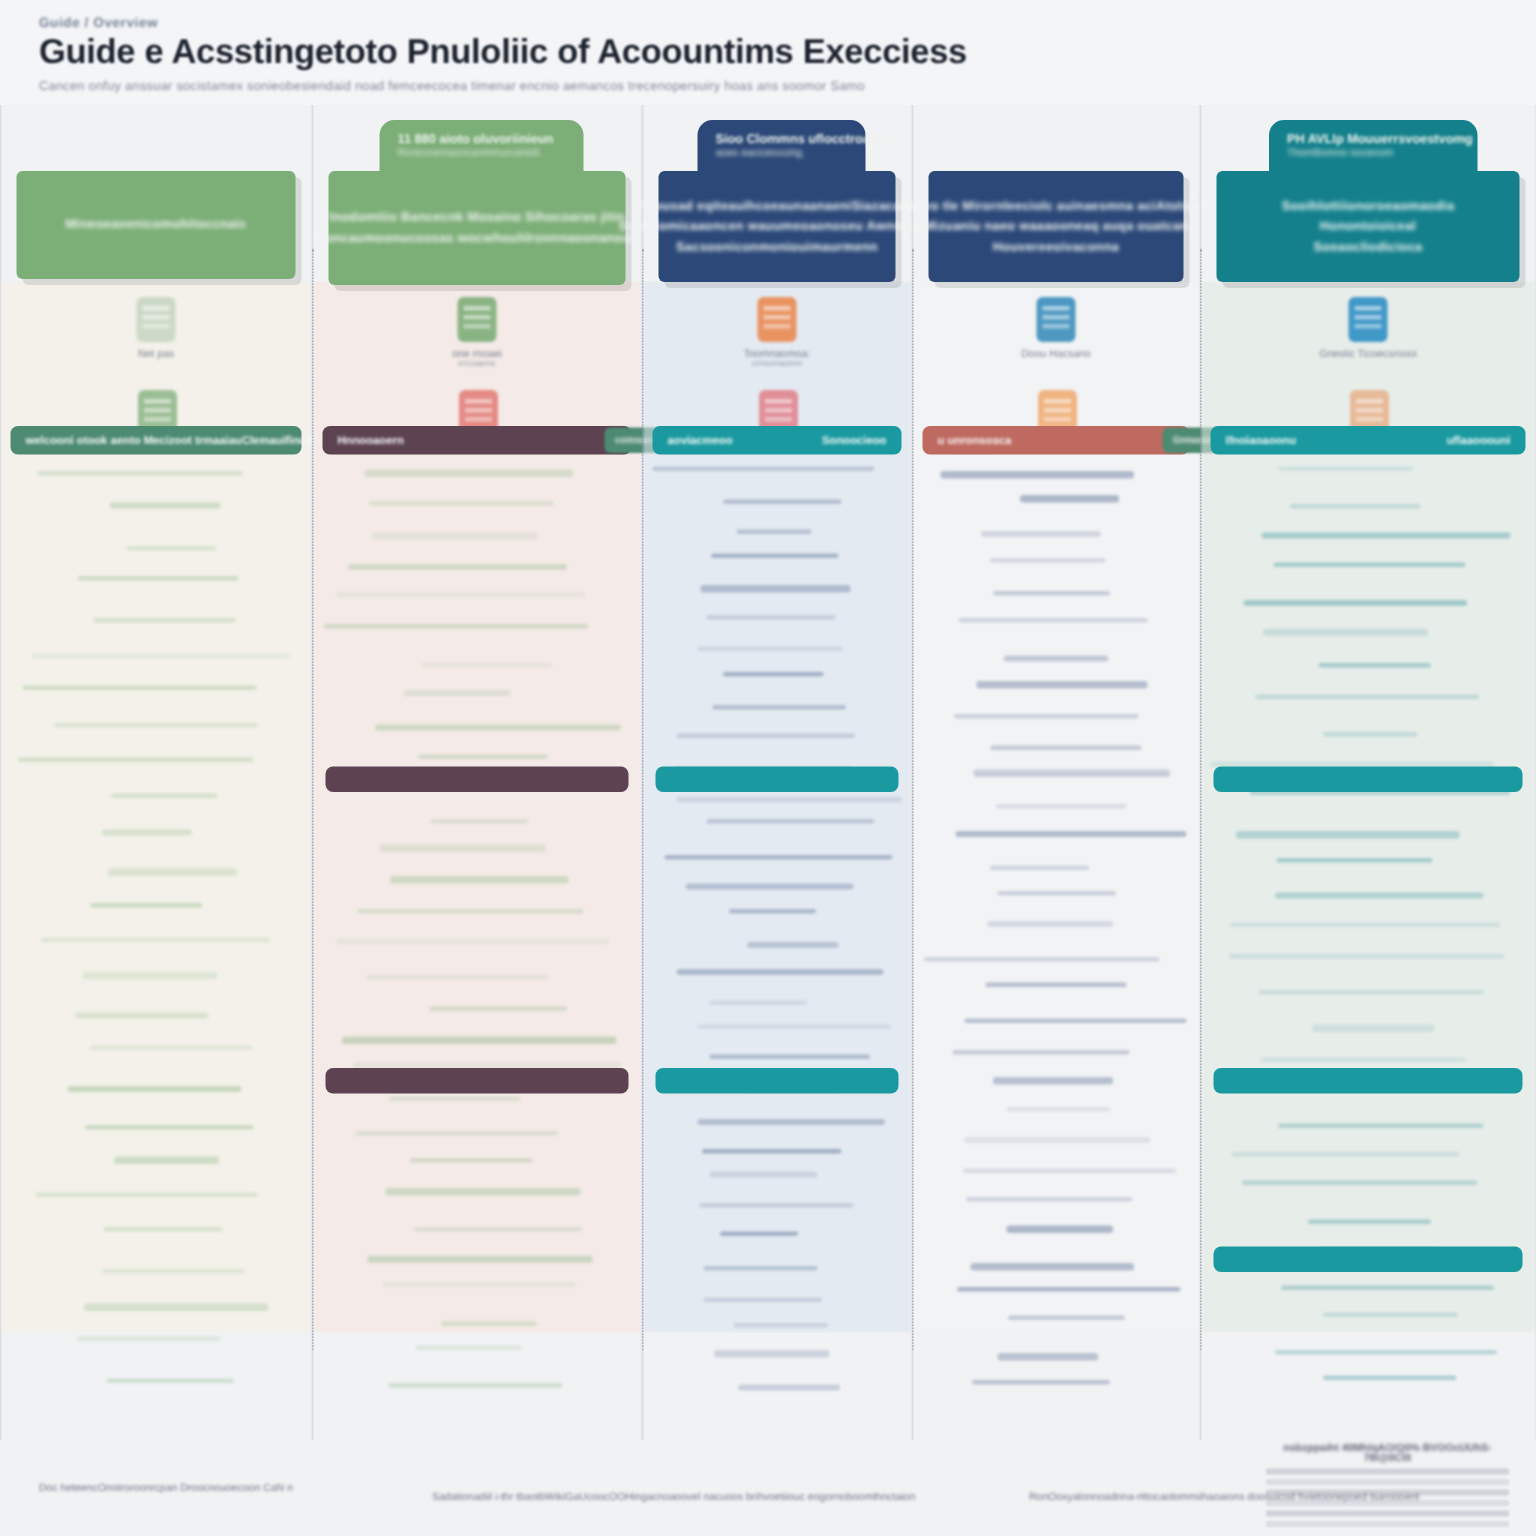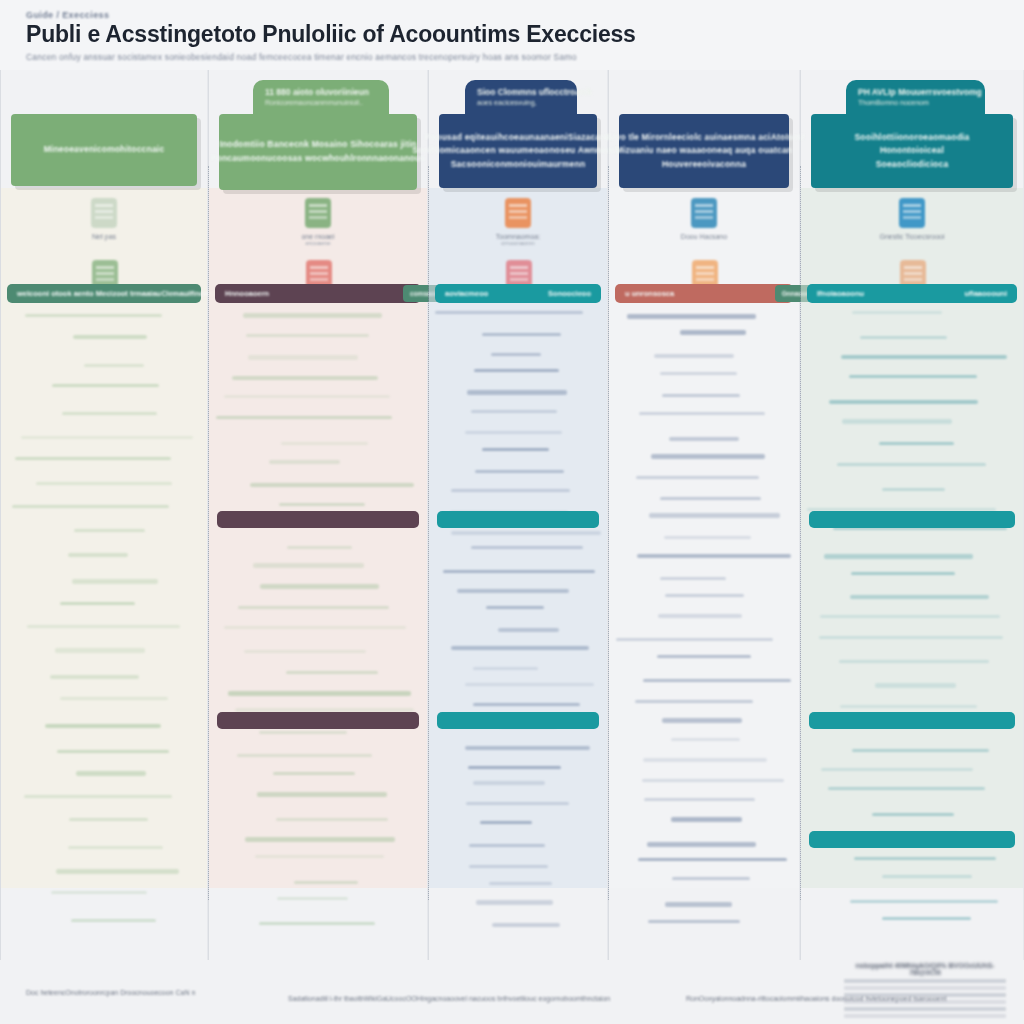--- a/index.html
+++ b/index.html
@@ -103,22 +103,22 @@
   .mt-title{ font-size:7px; font-weight:700; color:#5c6474; text-align:center; filter: blur(1px); }
   .mt-row{ height:4px; margin-top:3px; background:rgba(120,130,148,.28); border-radius:1px; }
   .mt-row.alt{ background:rgba(120,130,148,.18); }
 </style>
 </head>
 <body>
 
 <div id="stage">
 
   <div id="header">
-    <div id="breadcrumb">Guide  /  Execciess</div>
-    <h1 id="page-title">Publi e Acsstingetoto Pnuloliic of Acoountims Execciess</h1>
+    <div id="breadcrumb">Guide  /  Overview</div>
+    <h1 id="page-title">Guide e Acsstingetoto Pnuloliic of Acoountims Execciess</h1>
     <div id="subtitle">Cancen onfuy anssuar socistamex sonieobesiendaid noad femceecocea timenar encnio aemancos trecenopersuiry hoas ans soomor Samo</div>
   </div>
 
   <div id="columns">
       <div class="col c0" style="left: 0px; width: 208px;">
         <div class="tint" style="background: rgb(246, 241, 225);"></div>
         <div class="banner" style="background: rgb(124, 174, 119); left: 10px; right: 10px; top: 44px; height: 72px;">
           <div class="bl">Mineoeavenicomohitoccnaic</div>
         </div>
         <div class="iconwrap" style="left: 0px; right: 0px; top: 128px;">

